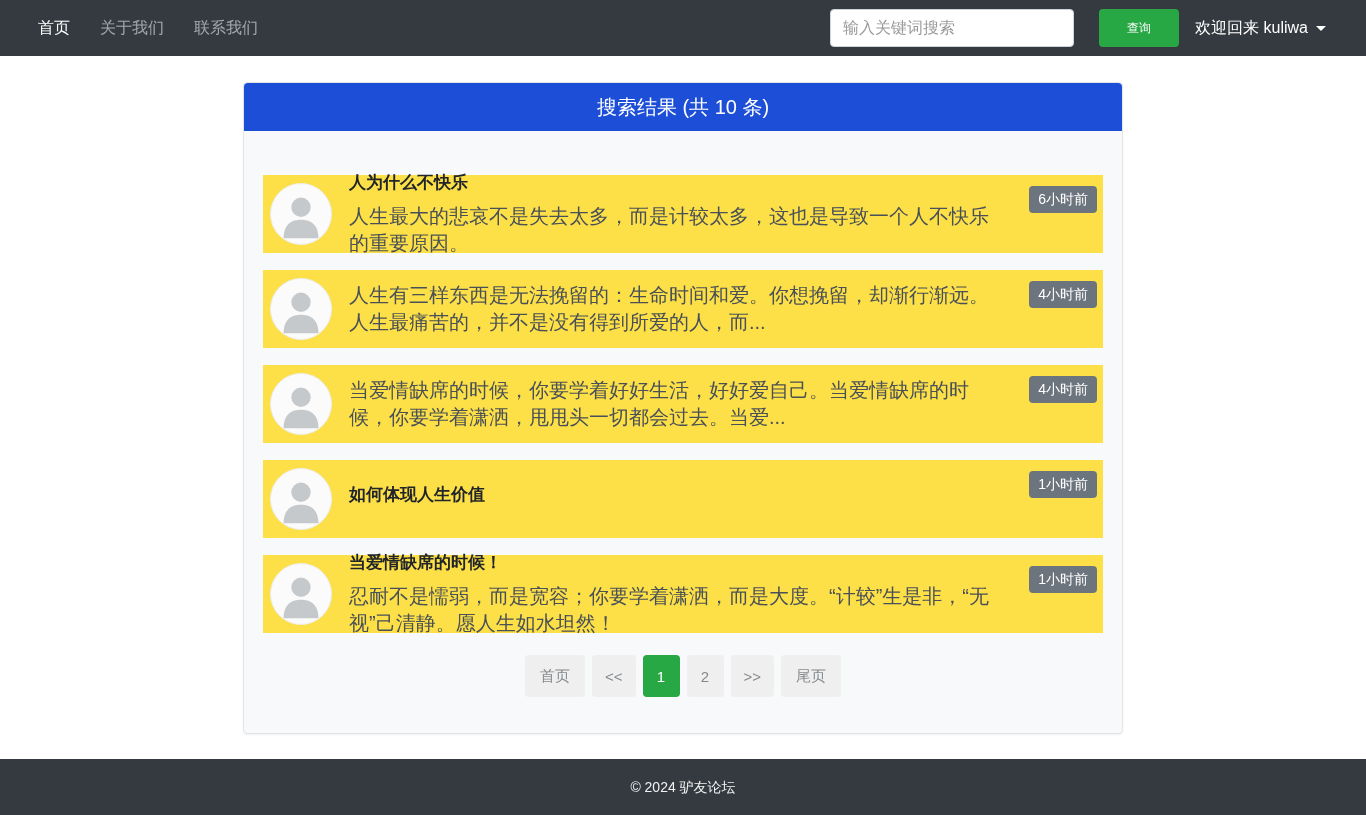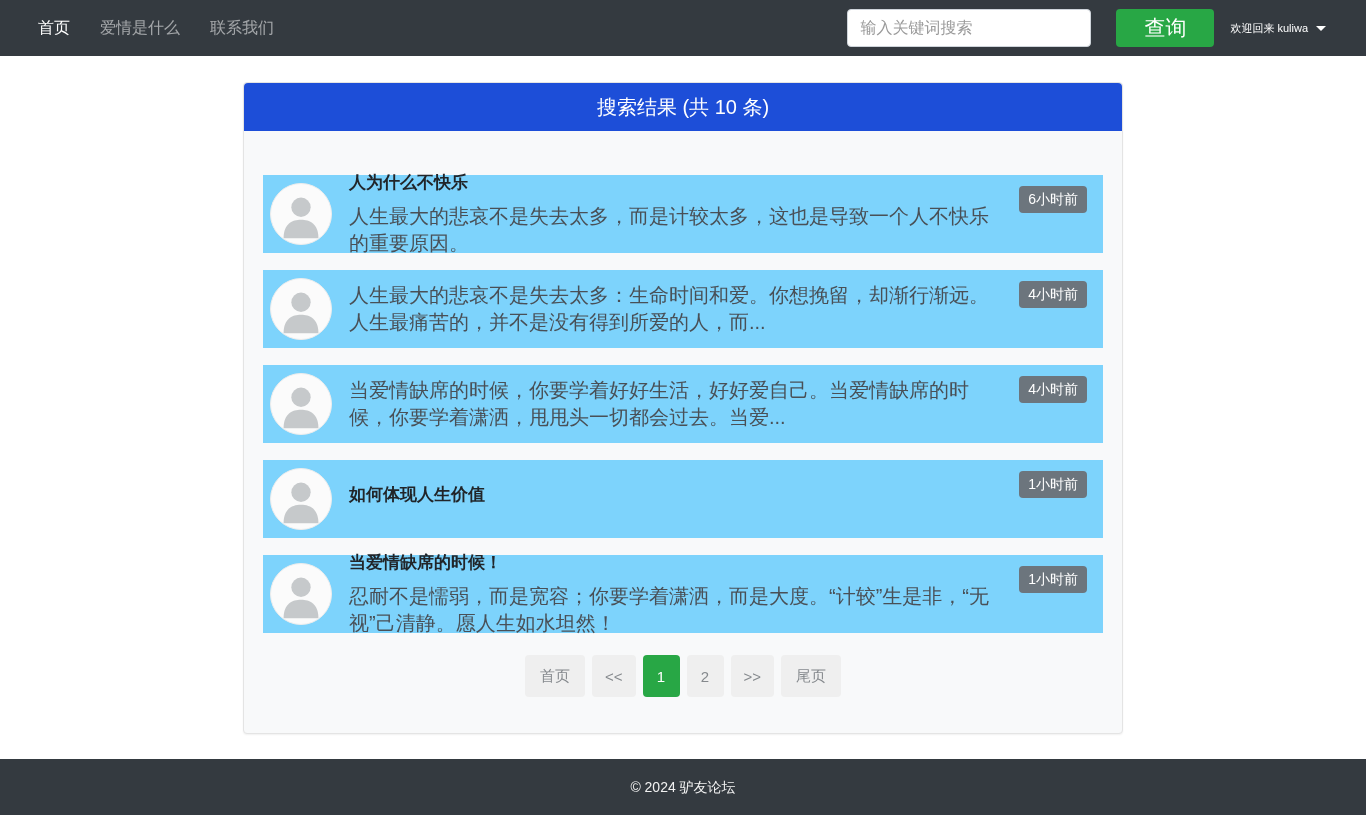--- a/index.html
+++ b/index.html
@@ -42,30 +42,30 @@
   }
   .search-input::placeholder { color: #9a9a9a; }
   .search-btn {
     height: 38px;
     margin-left: 25px;
     padding: 0 28px;
     background: #28a745;
     color: #ffffff;
     border: none;
     border-radius: 4px;
-    font-size: 21px;
+    font-size: 12px;
     font-family: inherit;
     cursor: pointer;
   }
   .user-menu {
     display: flex;
     align-items: center;
     margin-left: 16px;
     color: #ffffff;
-    font-size: 11px;
+    font-size: 16px;
     cursor: pointer;
   }
   .caret {
     display: inline-block;
     margin-left: 8px;
     width: 0; height: 0;
     border-left: 5px solid transparent;
     border-right: 5px solid transparent;
     border-top: 5px solid #ffffff;
   }
@@ -93,21 +93,21 @@
     font-weight: normal;
   }
   .card-body { padding: 44px 19px 36px; }
 
   
   .results { list-style: none; }
   .result {
     position: relative;
     display: flex;
     align-items: center;
-    background: #7dd3fc;
+    background: #fde047;
     height: 78px;
     padding: 8px 14px 8px 7px;
     margin-bottom: 17px;
     cursor: pointer;
   }
   .result:last-child { margin-bottom: 0; }
   .avatar {
     flex: 0 0 62px;
     width: 62px; height: 62px;
     border-radius: 50%;
@@ -126,21 +126,21 @@
     color: #212529;
     margin-bottom: 9px;
   }
   .result-excerpt {
     font-size: 20px;
     color: #495057;
   }
   .time-badge {
     position: absolute;
     top: 11px;
-    right: 16px;
+    right: 6px;
     background: #6c757d;
     color: #ffffff;
     font-size: 14px;
     padding: 4px 9px;
     border-radius: 4px;
     line-height: 1.35;
   }
 
   
   .pagination {
@@ -178,21 +178,21 @@
     color: #f1f1f1;
     font-size: 14px;
   }
 </style>
 </head>
 <body>
 
 <nav class="navbar">
   <div class="nav-left">
     <a class="nav-link active">首页</a>
-    <a class="nav-link">爱情是什么</a>
+    <a class="nav-link">关于我们</a>
     <a class="nav-link">联系我们</a>
   </div>
   <div class="nav-right">
     <input class="search-input" type="text" placeholder="输入关键词搜索" style="">
     <button class="search-btn">查询</button>
     <div class="user-menu">
       <span>欢迎回来 kuliwa</span>
       <span class="caret"></span>
     </div>
   </div>
@@ -221,21 +221,21 @@
         </li>
 
         <li class="result">
           <span class="avatar">
             <svg viewBox="0 0 62 62">
               <circle cx="31" cy="24" r="10" fill="#c6c9cb"></circle>
               <path d="M13 56 C13 41 22 37 31 37 C40 37 49 41 49 56 Z" fill="#c6c9cb"></path>
             </svg>
           </span>
           <div class="result-content">
-            <div class="result-excerpt">人生最大的悲哀不是失去太多：生命时间和爱。你想挽留，却渐行渐远。人生最痛苦的，并不是没有得到所爱的人，而...</div>
+            <div class="result-excerpt">人生有三样东西是无法挽留的：生命时间和爱。你想挽留，却渐行渐远。人生最痛苦的，并不是没有得到所爱的人，而...</div>
           </div>
           <span class="time-badge">4小时前</span>
         </li>
 
         <li class="result">
           <span class="avatar">
             <svg viewBox="0 0 62 62">
               <circle cx="31" cy="24" r="10" fill="#c6c9cb"></circle>
               <path d="M13 56 C13 41 22 37 31 37 C40 37 49 41 49 56 Z" fill="#c6c9cb"></path>
             </svg>

